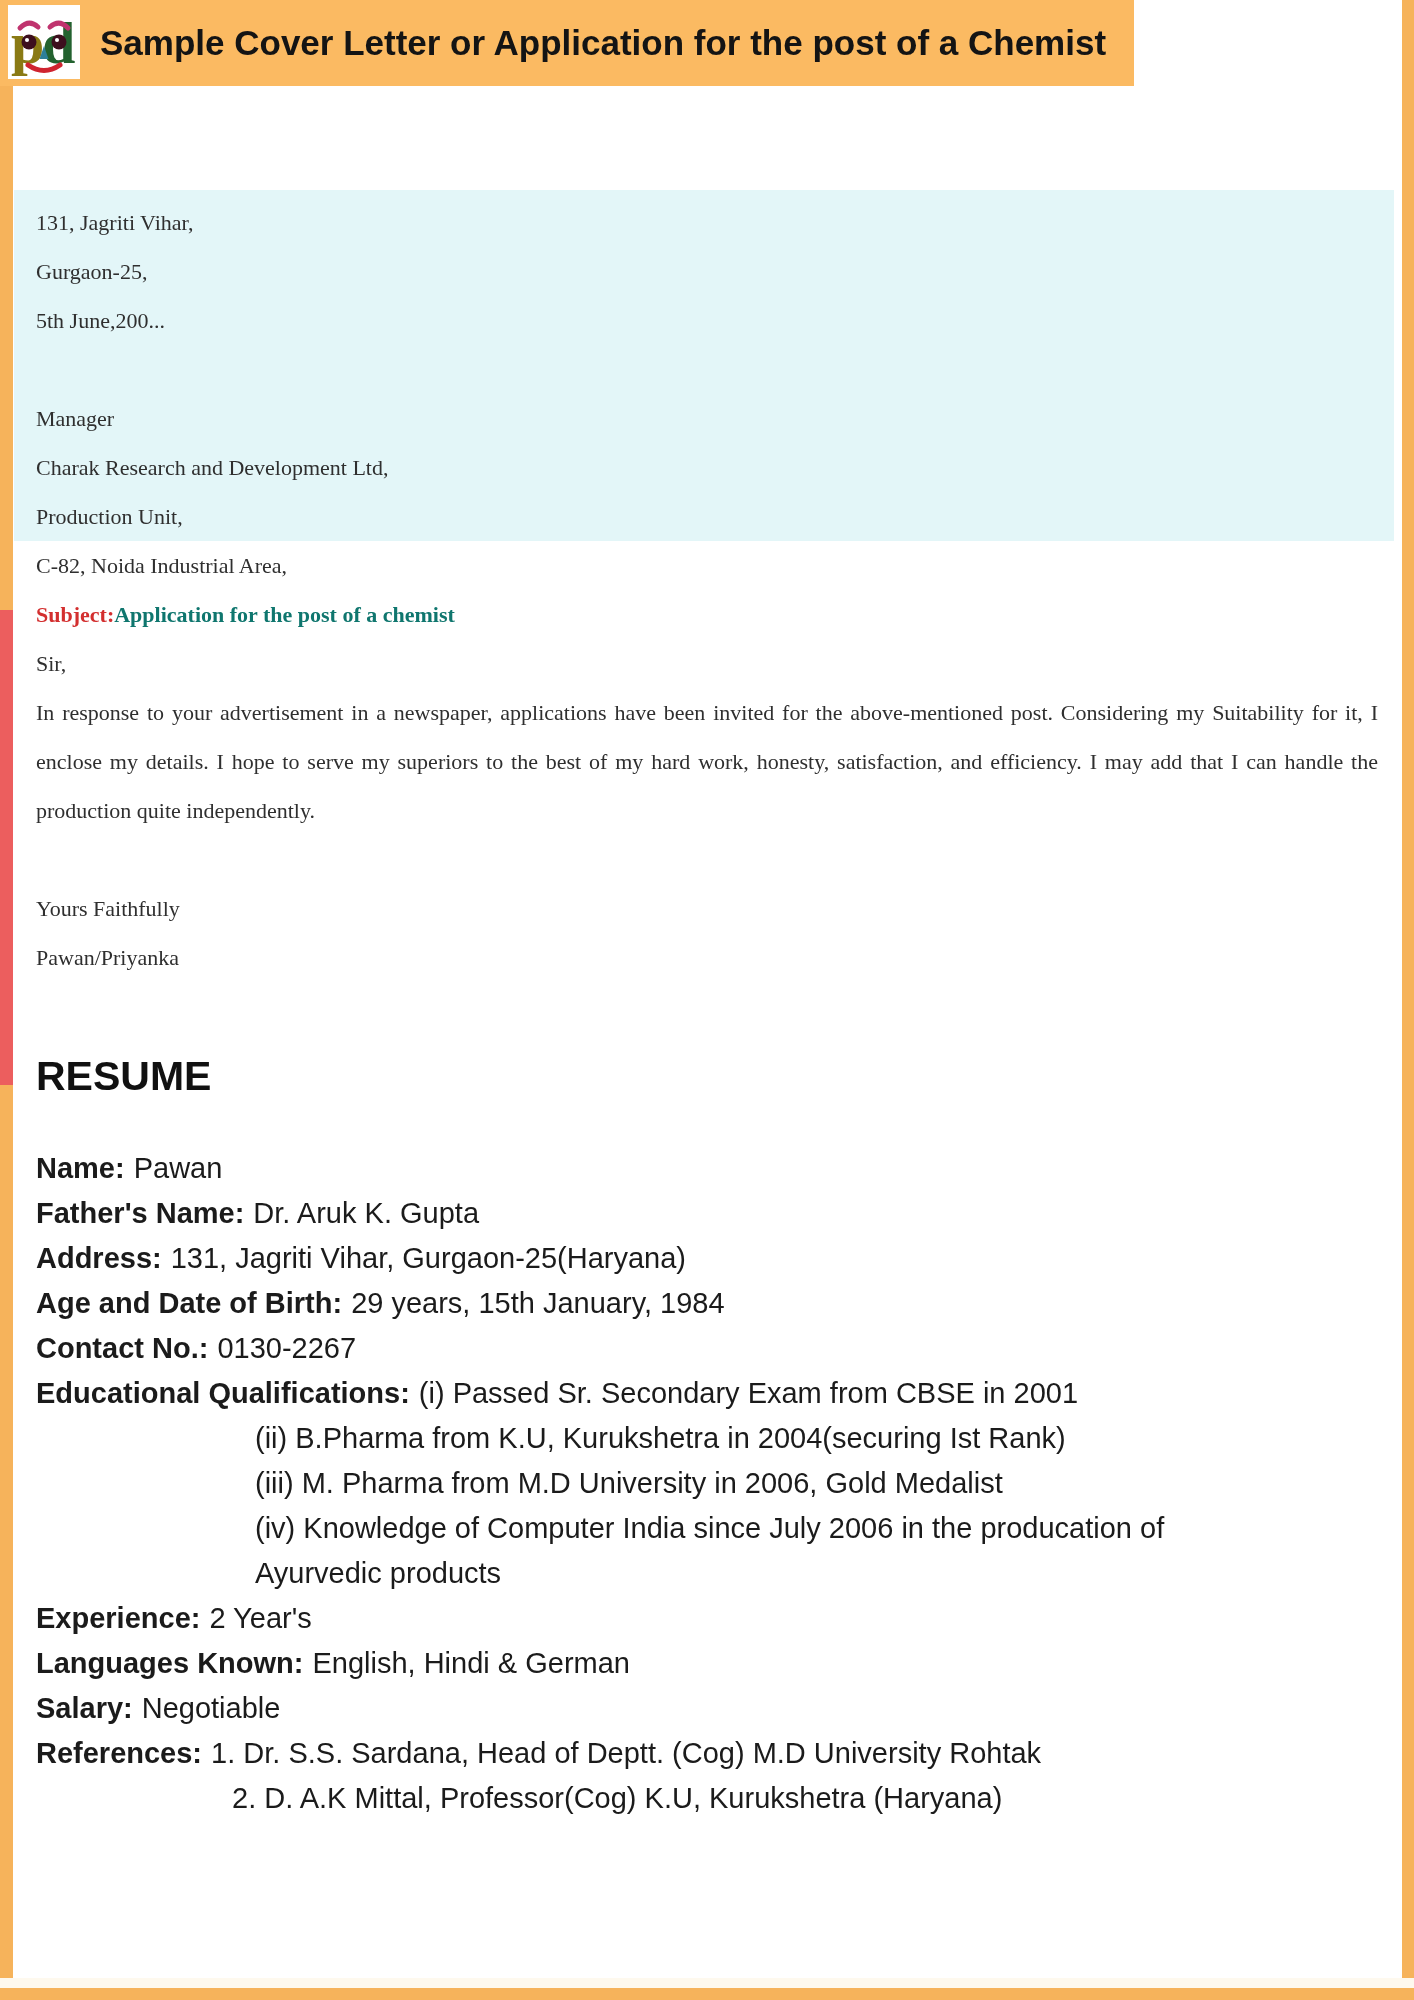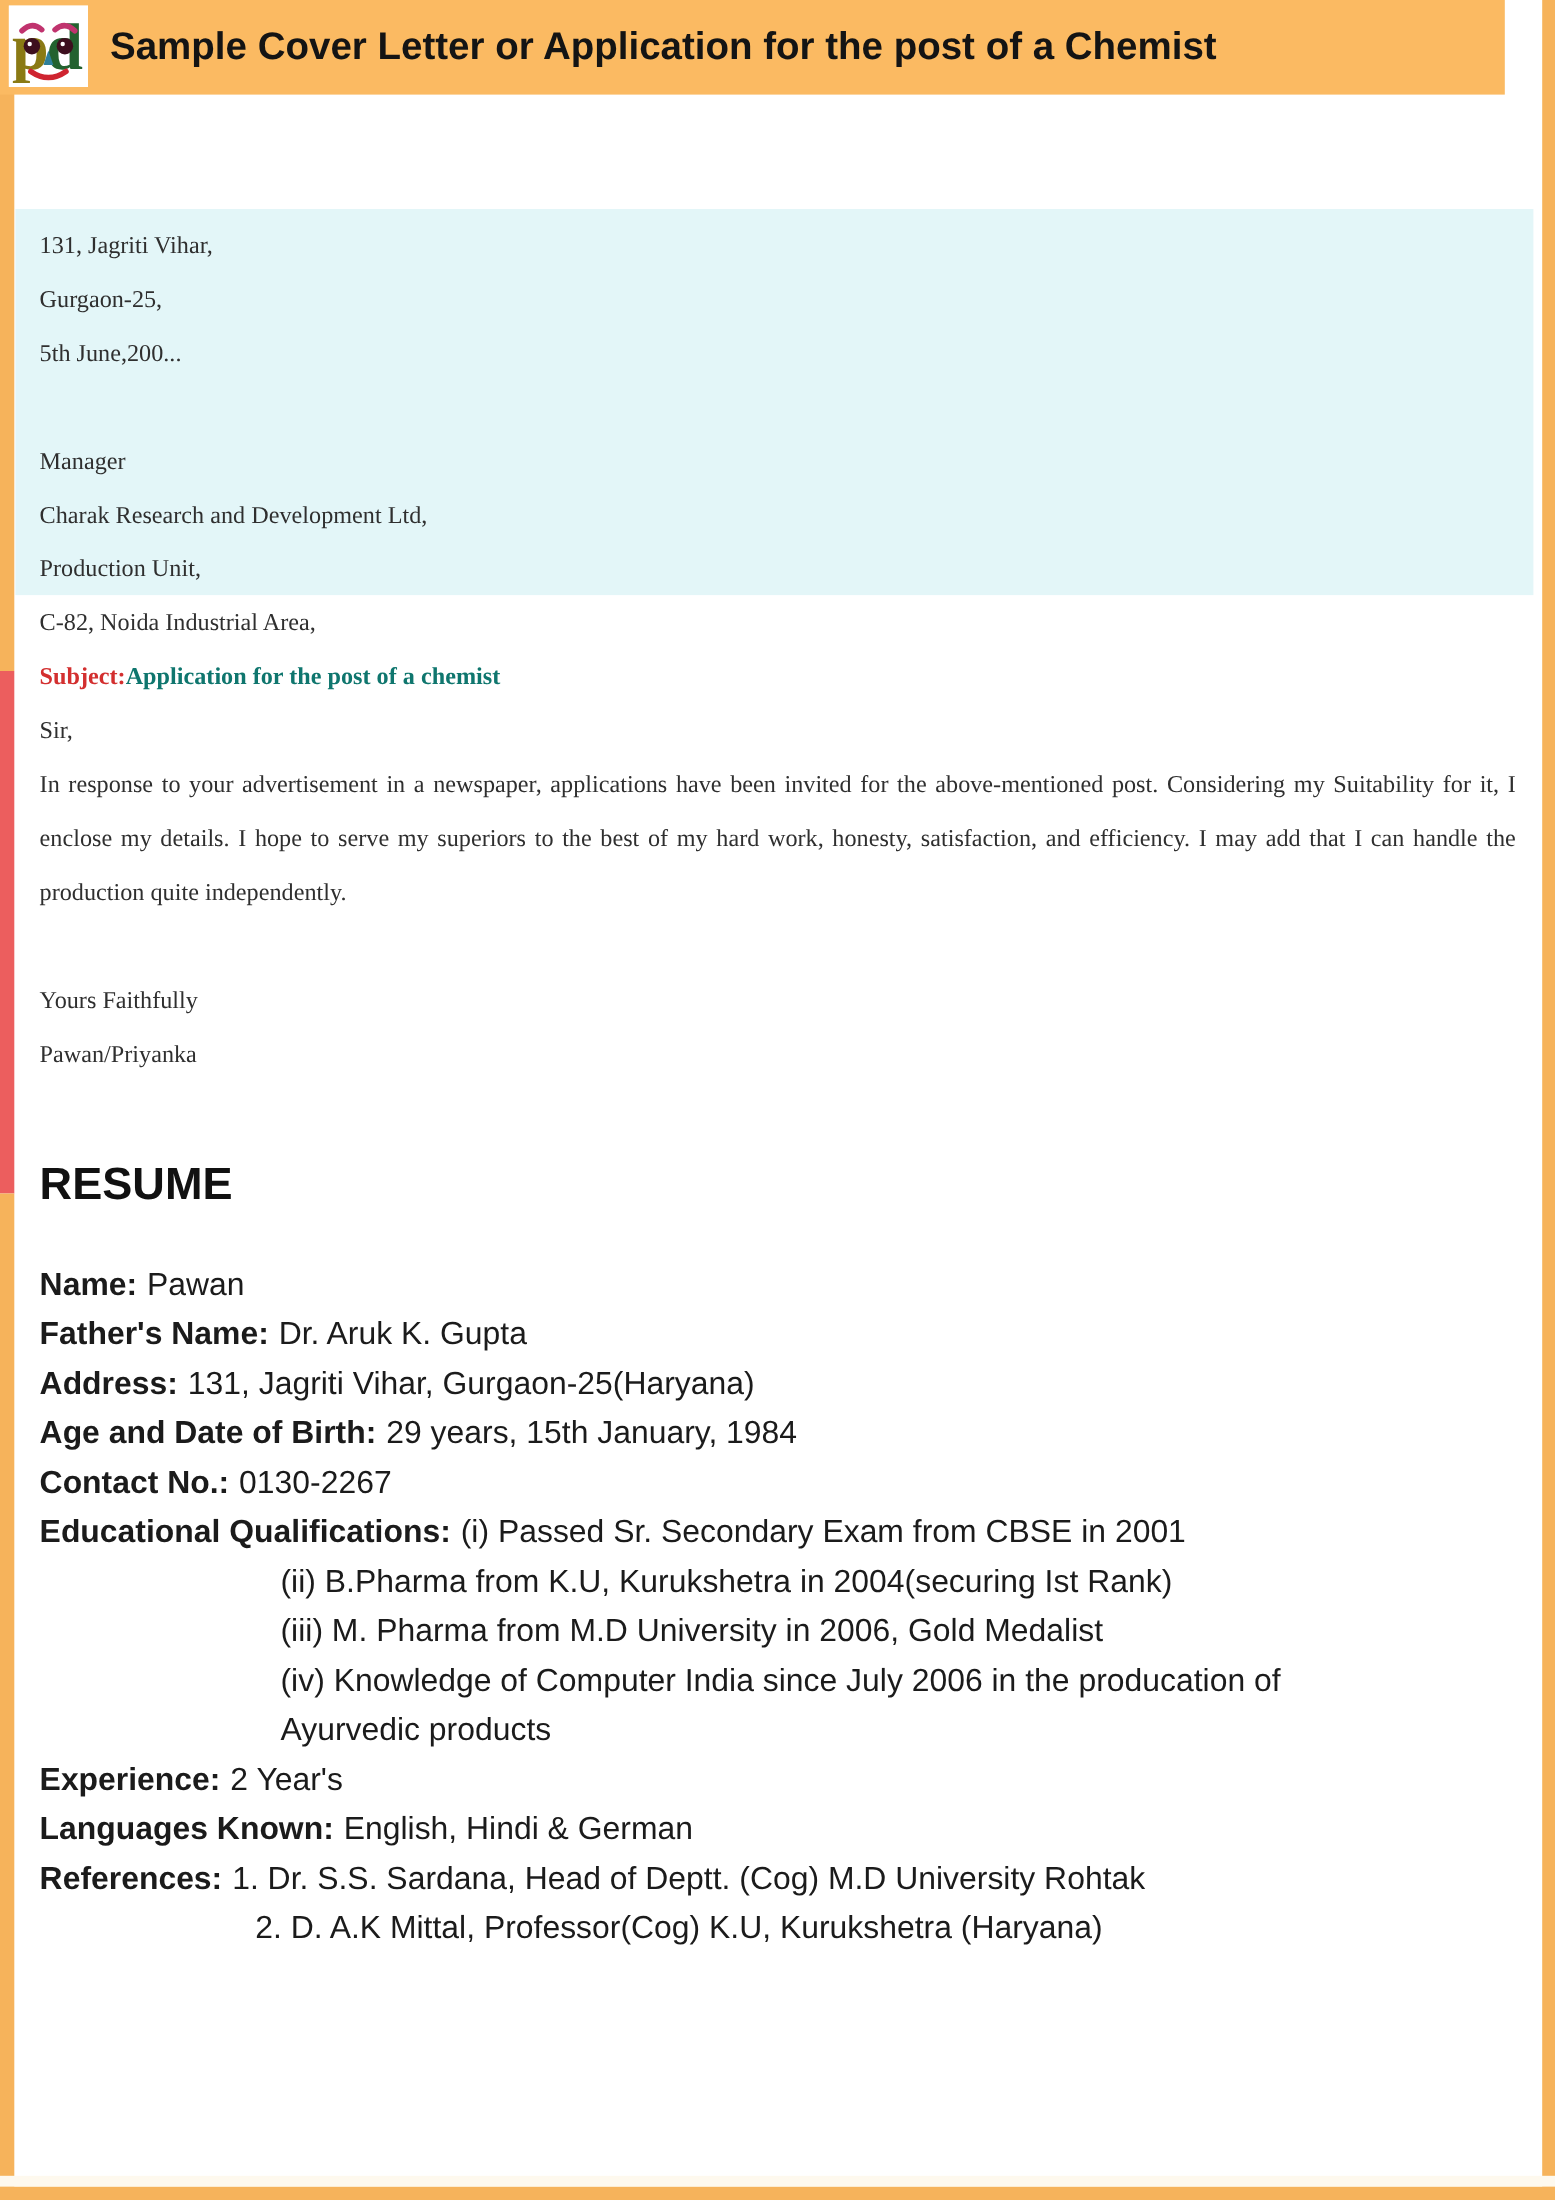--- a/index.html
+++ b/index.html
@@ -13,21 +13,21 @@
   .edge { position:absolute; z-index:3; }
   .edge-left-top  { left:0; top:0;     width:13px; height:610px;  background:var(--strip_orange,#F6B35B); }
   .edge-left-mid  { left:0; top:610px; width:13px; height:475px;  background:var(--strip_red,#EC5E5E); }
   .edge-left-bot  { left:0; top:1085px;width:13px; height:915px;  background:var(--strip_orange,#F6B35B); }
   .edge-right     { right:0; top:0;    width:12px; height:2000px; background:var(--strip_orange,#F6B35B); }
   .edge-bottom-cream { left:0; bottom:12px; width:1414px; height:10px; background:#FEF9EE; }
   .edge-bottom    { left:0; bottom:0;  width:1414px; height:12px; background:var(--strip_orange,#F6B35B); }
 
   
   header {
-    position:absolute; top:0; left:0; width:1368px; height:86px;
+    position:absolute; top:0; left:0; width:1134px; height:86px;
     background:var(--header_bg,#FBBA62); z-index:4;
     display:flex; align-items:center;
   }
   .logo-box {
     position:absolute; left:8px; top:5px; width:72px; height:74px;
     background:#ffffff;
   }
   h1.title {
     margin:0 0 0 100px;
     font-family:"Liberation Sans","DejaVu Sans",sans-serif;
@@ -134,19 +134,20 @@
       <p><span class="lbl">Contact No.:</span><span>0130-2267</span></p>
       <p><span class="lbl">Educational Qualifications:</span><span>(i) Passed Sr. Secondary Exam from CBSE in 2001</span></p>
 
       <p class="indent">(ii) B.Pharma from K.U, Kurukshetra in 2004(securing Ist Rank)</p>
       <p class="indent">(iii) M. Pharma from M.D University in 2006, Gold Medalist</p>
       <p class="indent">(iv) Knowledge of Computer India since July 2006 in the producation of</p>
       <p class="indent">Ayurvedic products</p>
 
       <p><span class="lbl">Experience:</span><span>2 Year's</span></p>
       <p><span class="lbl">Languages Known:</span><span>English, Hindi &amp; German</span></p>
+      <p><span class="lbl">Salary:</span><span>Negotiable</span></p>
       <p><span class="lbl">References:</span><span>1. Dr. S.S. Sardana, Head of Deptt. (Cog) M.D University Rohtak</span></p>
 
       <p class="indent2">2. D. A.K Mittal, Professor(Cog) K.U, Kurukshetra (Haryana)</p>
     </section>
 
   </div>
 </div>
 
 </body></html>

